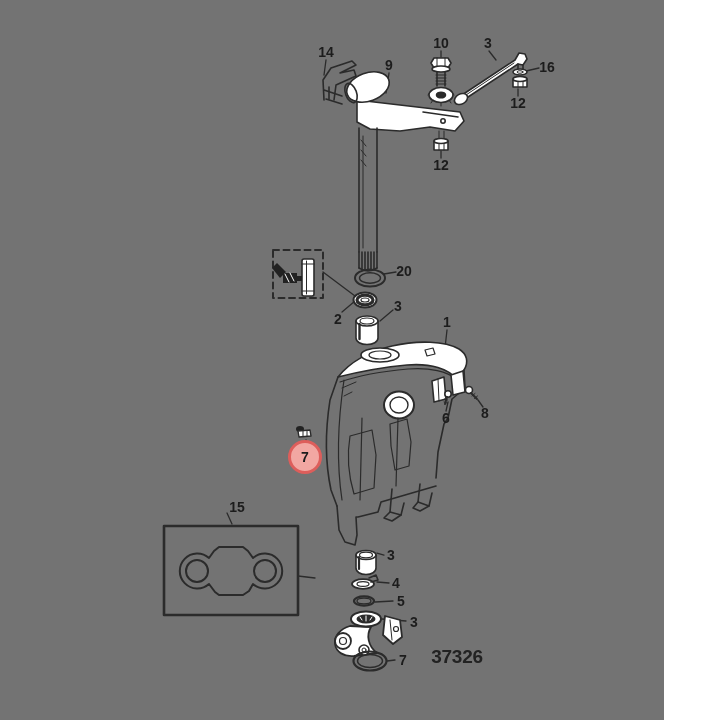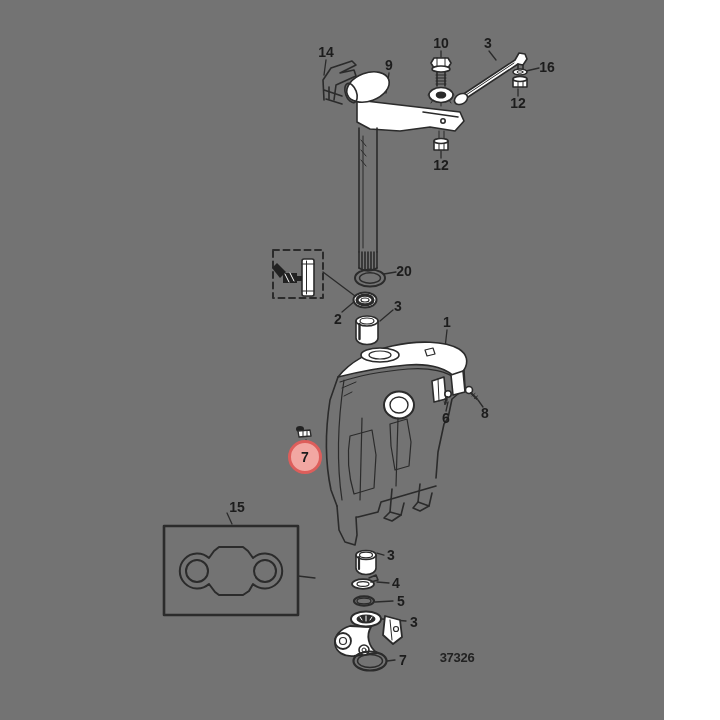--- a/index.html
+++ b/index.html
@@ -2,21 +2,21 @@
 <html><head>
 <meta charset="utf-8">
 <style>
   html,body{margin:0;padding:0;background:#fff;}
   .stage{position:relative;width:664px;height:720px;background:#737373;overflow:hidden;
          font-family:"Liberation Sans",sans-serif;}
   .stage svg{position:absolute;left:0;top:0;}
   .callout{position:absolute;transform:translate(-50%,-50%);font-weight:bold;
            font-size:14px;color:#1c1c1c;white-space:nowrap;line-height:1;}
   .drawing-number{position:absolute;transform:translate(-50%,-50%);font-weight:bold;
-           font-size:13px;letter-spacing:-0.3px;color:#222;}
+           font-size:19px;letter-spacing:-0.3px;color:#222;}
   .highlight-circle{position:absolute;width:34px;height:34px;border-radius:50%;
            background:#f2a7a2;border:3px solid #dd5e5b;box-sizing:border-box;
            display:flex;align-items:center;justify-content:center;}
   .highlight-circle .num{font-weight:bold;font-size:14px;color:#1c1c1c;}
 </style>
 </head>
 <body>
 
 <div class="stage">
 

